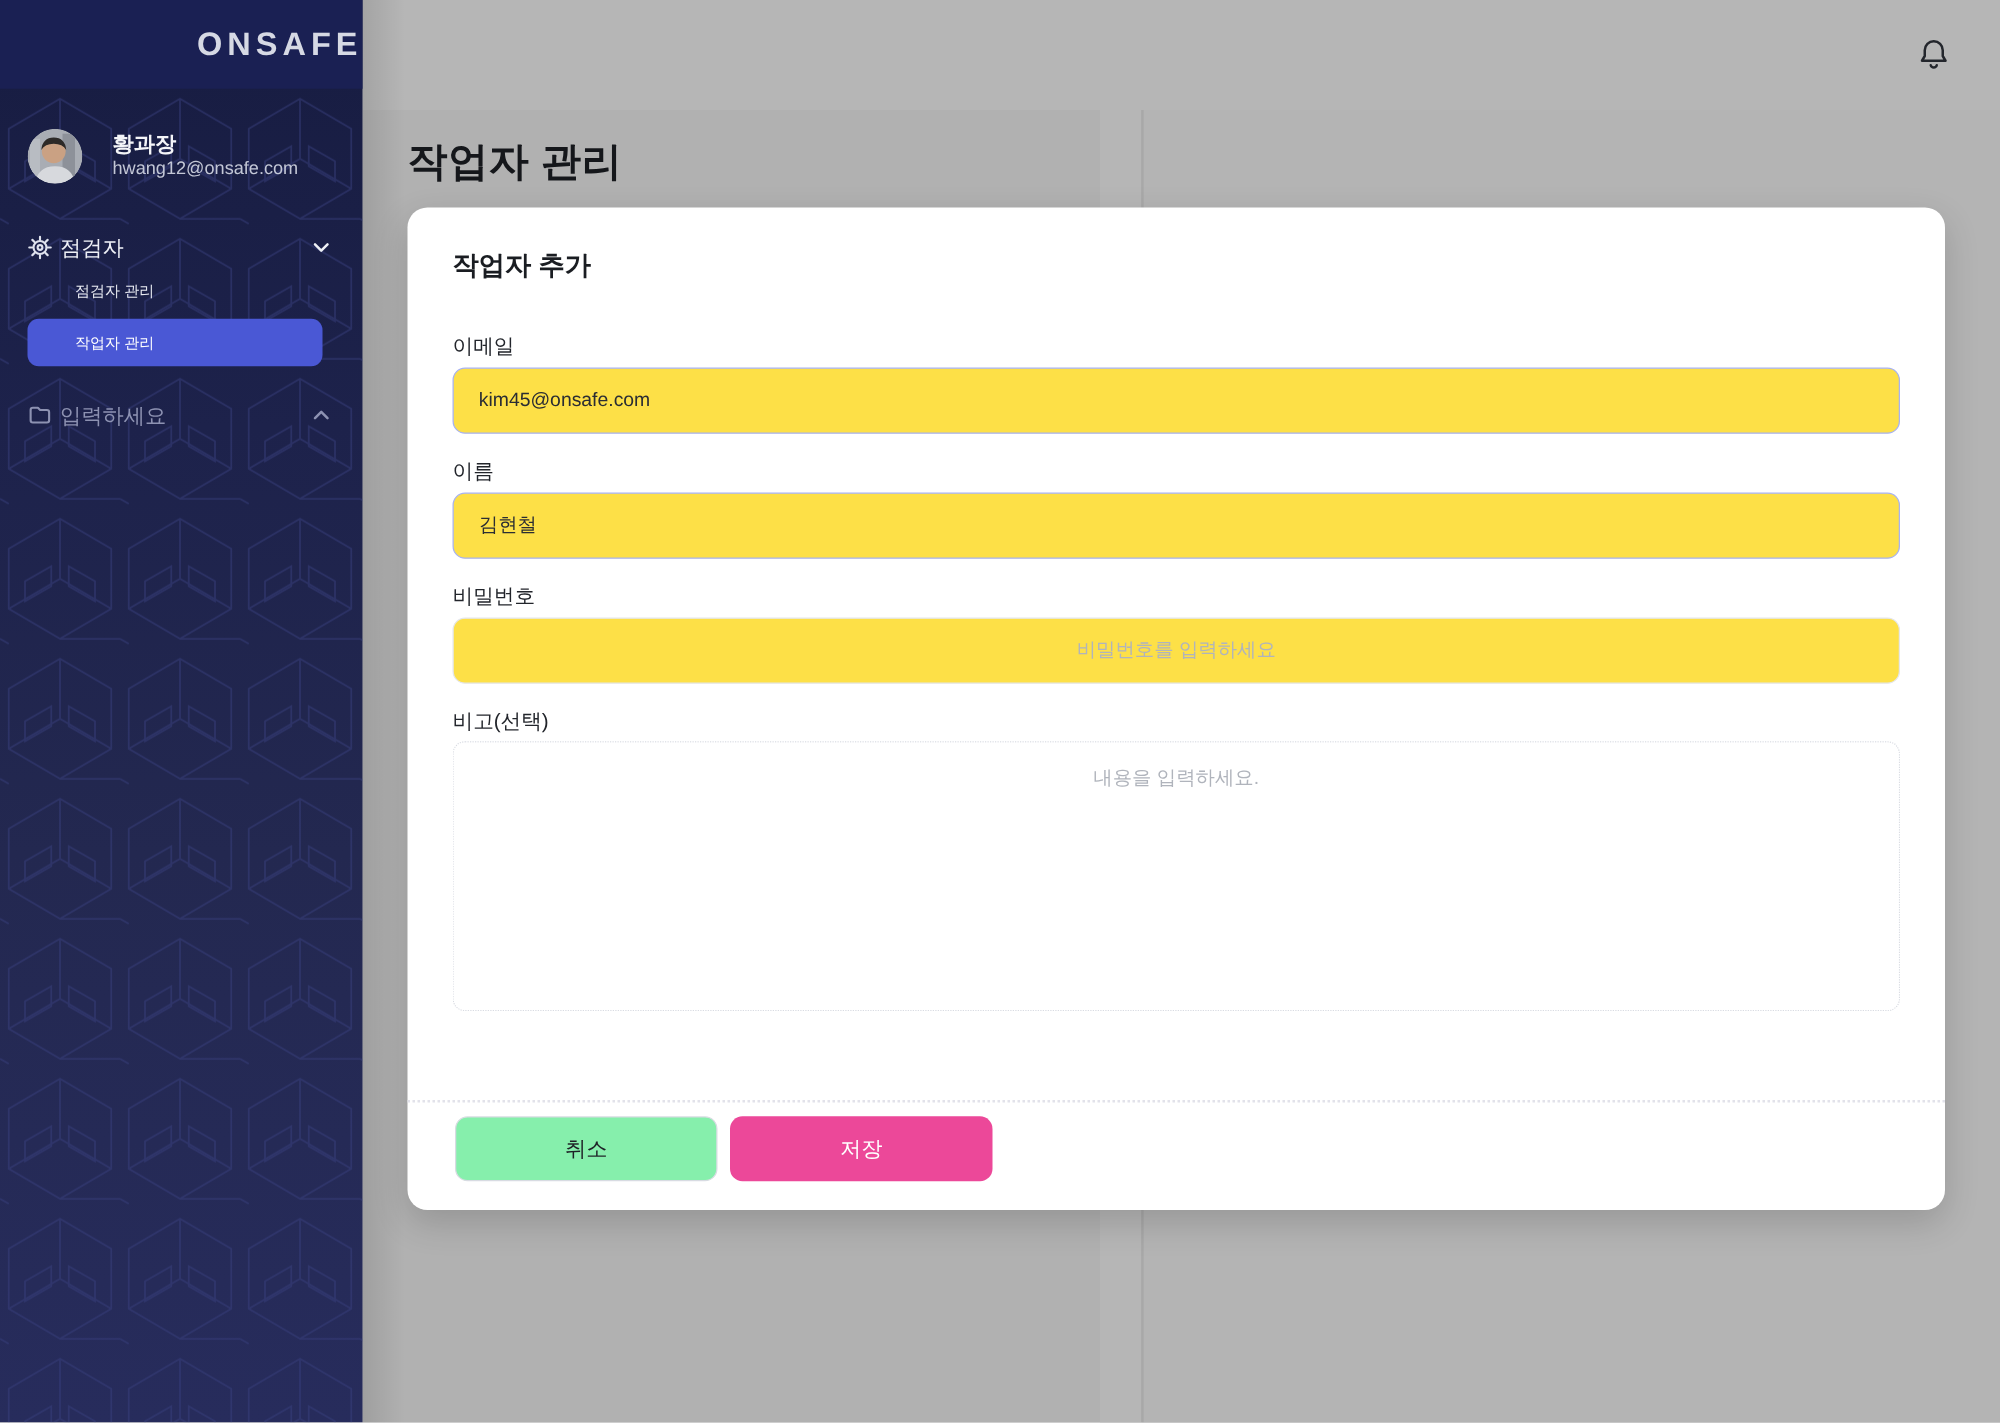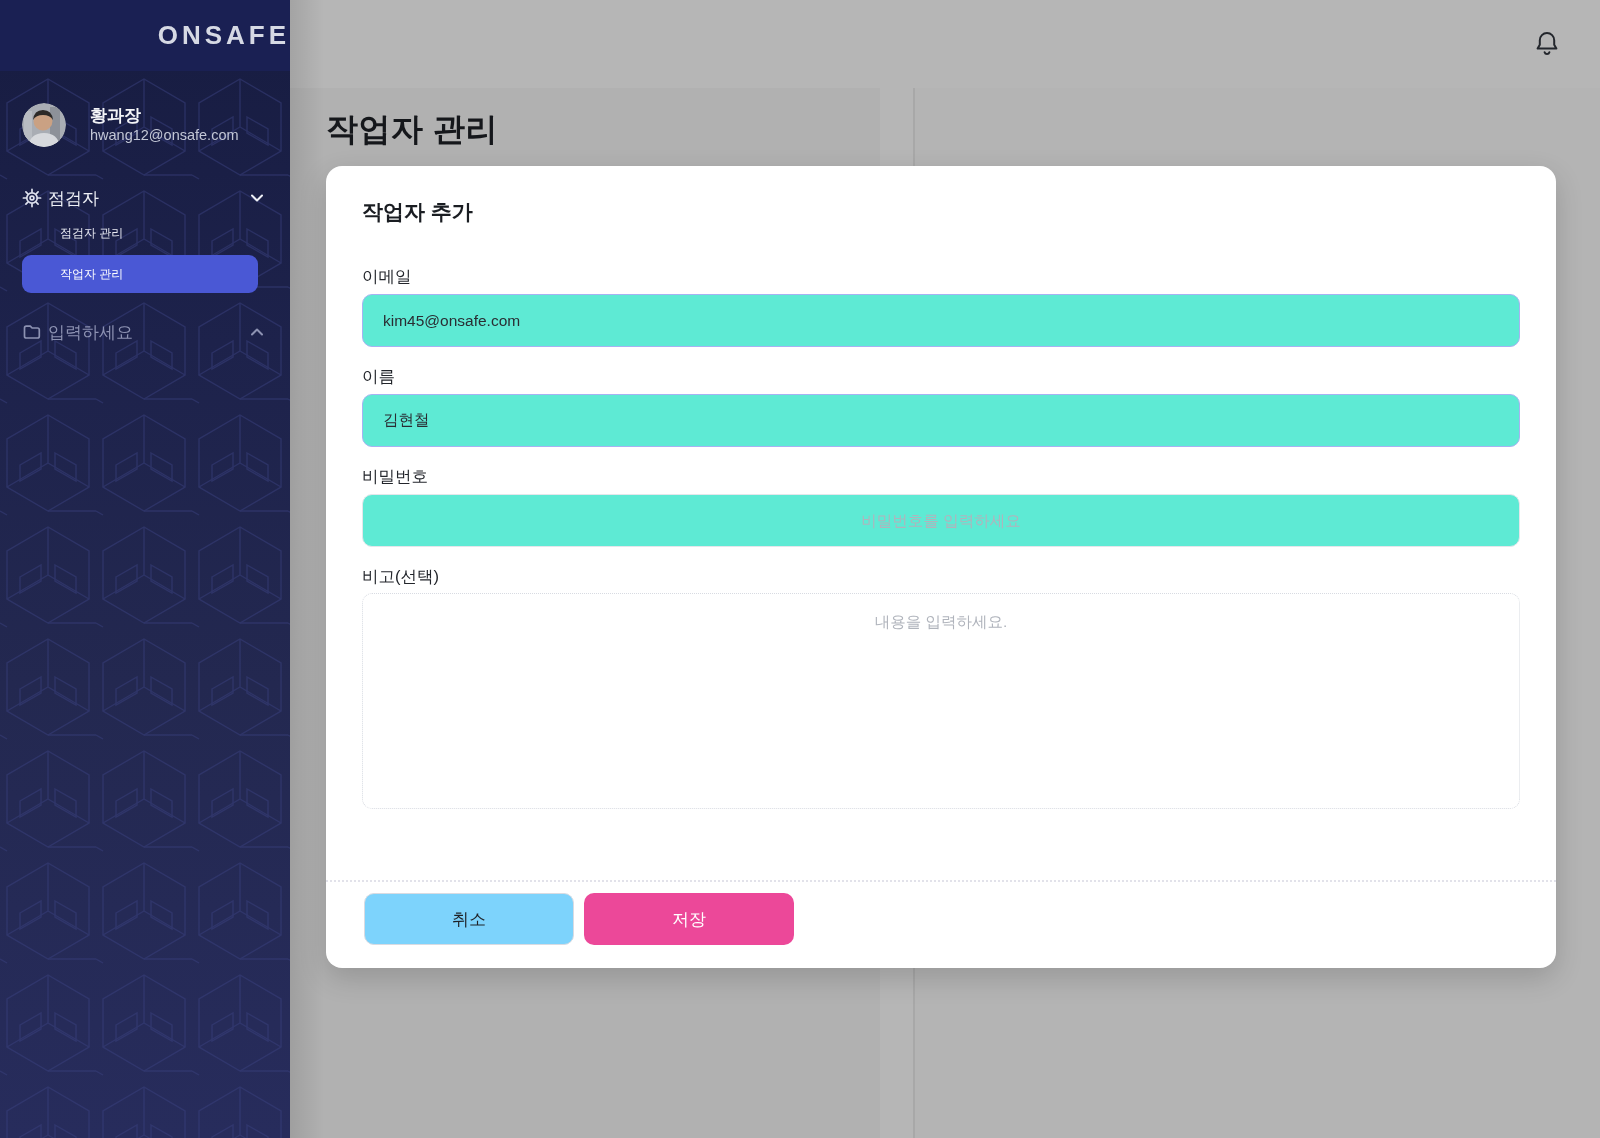--- a/index.html
+++ b/index.html
@@ -40,37 +40,37 @@
   .bell-btn { position:absolute; left:1533px; top:29px; width:28px; height:30px; cursor:pointer; background:none; border:none; }
 
   .page-title { position:absolute; left:326px; top:108px; font-size:32px; font-weight:700; color:#15171b; letter-spacing:.5px; }
 
   
   .modal-card { position:absolute; left:326px; top:166px; width:1230px; height:802px; background:#ffffff;
     border-radius:16px; box-shadow:0 10px 28px rgba(0,0,0,.16); z-index:10; }
   .modal-title { position:absolute; left:36px; top:32px; font-size:21px; font-weight:600; color:#1a1d22; }
 
   .field-label { position:absolute; left:36px; font-size:16.5px; font-weight:500; color:#22252b; }
-  .field-input { position:absolute; left:36px; width:1158px; height:53px; border-radius:10px; background:#5eead4;
+  .field-input { position:absolute; left:36px; width:1158px; height:53px; border-radius:10px; background:#fde047;
     font-size:15.5px; color:#2a2d33; padding:12px 20px; outline:none; font-family:inherit; }
   .field-input.filled { border:1.5px solid #a7b2f2; }
   .field-input.empty { border:1.5px solid #e4e6eb; }
   .field-input::placeholder, .field-textarea::placeholder { color:#b0b4bc; }
   .field-textarea { position:absolute; left:36px; width:1158px; height:216px; border-radius:10px; background:#fff;
     border:1.5px dotted #d8dbe2; font-size:15.5px; color:#2a2d33; padding:18px 20px; outline:none; resize:none; font-family:inherit; }
 
   .lbl-email   { top:100px; }  .inp-email  { top:128px; }
   .lbl-name    { top:200px;text-align:right; }  .inp-name   { top:228px; }
   .lbl-pw      { top:300px; }  .inp-pw     { top:328px;text-align:center; }
   .lbl-note    { top:400px; }  .inp-note   { top:427px;text-align:center; }
 
   .footer-sep { position:absolute; left:0; top:714px; width:1230px; border-top:2px dotted #e2e2ea; }
   .btn { position:absolute; top:727px; height:52px; width:210px; border-radius:10px; font-size:17px;
     font-weight:500; cursor:pointer; font-family:inherit; display:flex; align-items:center; justify-content:center; }
-  .btn-cancel { left:38px; background:#7dd3fc; border:1.5px solid #d8dbe2; color:#1e2126; }
+  .btn-cancel { left:38px; background:#86efac; border:1.5px solid #d8dbe2; color:#1e2126; }
   .btn-save { left:258px; background:#ec4899; border:none; color:#ffffff; }
 </style>
 </head>
 <body>
 
 <div class="main-bg"></div>
 <div class="topbar"></div>
 <div class="bg-col-light"></div>
 <div class="bg-divider"></div>
 <div class="bg-right-zone"></div>

